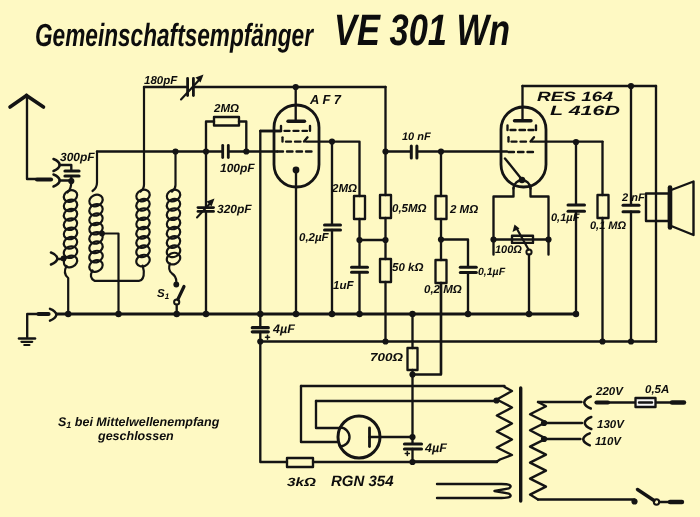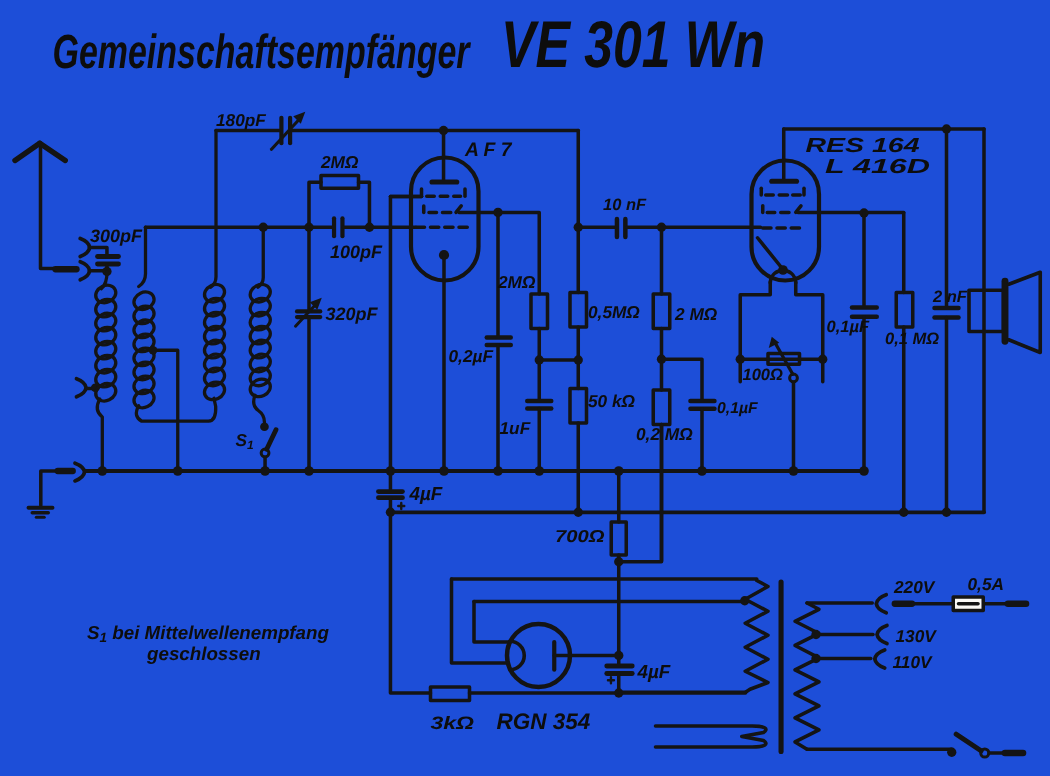--- a/index.html
+++ b/index.html
@@ -1,15 +1,15 @@
 <!DOCTYPE html>
 <html><head><meta charset="utf-8">
 <style>
 html,body{margin:0;padding:0;background:#faf9f6}
-#page{width:700px;height:517px;position:relative;background:#1d4ed8}
+#page{width:700px;height:517px;position:relative;background:#fef9c3}
 svg{display:block}
 text{font-family:"Liberation Sans",sans-serif;font-style:italic;font-weight:bold;fill:#0d0d0d;-webkit-font-smoothing:antialiased;text-rendering:geometricPrecision}
 </style></head><body>
 <div id="page">
 <svg width="700" height="517" viewBox="0 0 700 517" fill="none" stroke="#141414" stroke-width="2.35" stroke-linecap="round" stroke-linejoin="round">
 
 <g>
  <path d="M27,97 V179 H36"></path>
  <path d="M26.5,95.5 L10,107" stroke-width="3.6"></path>
  <path d="M26.5,95.5 L43.5,107" stroke-width="3.6"></path>

